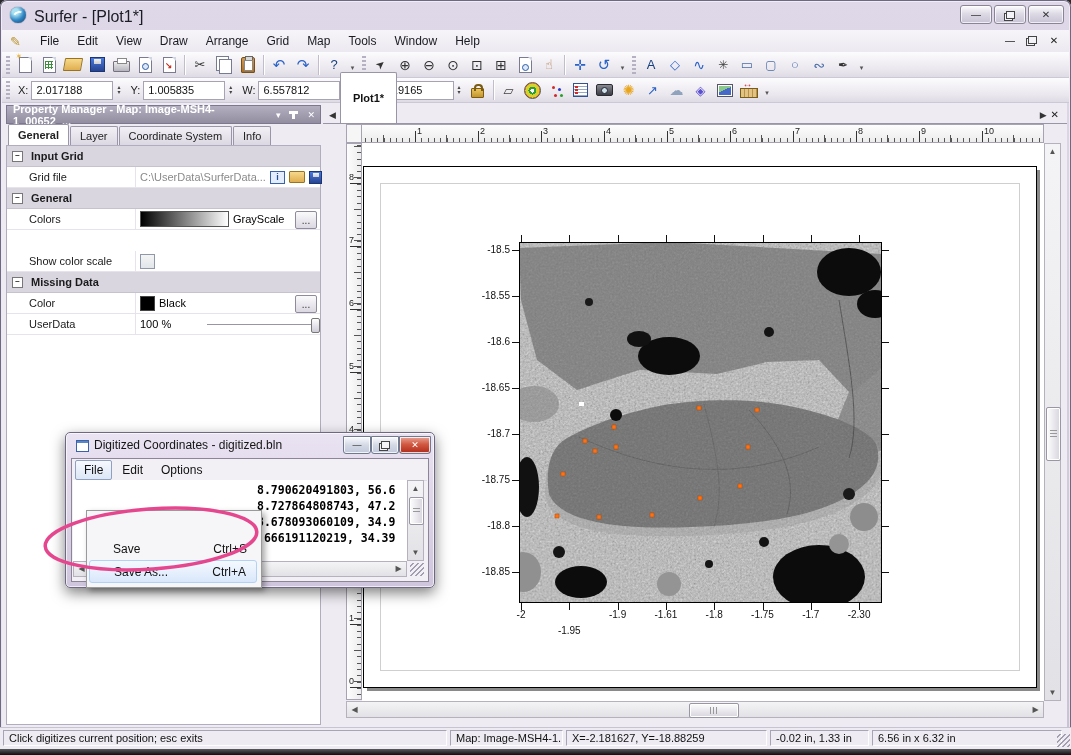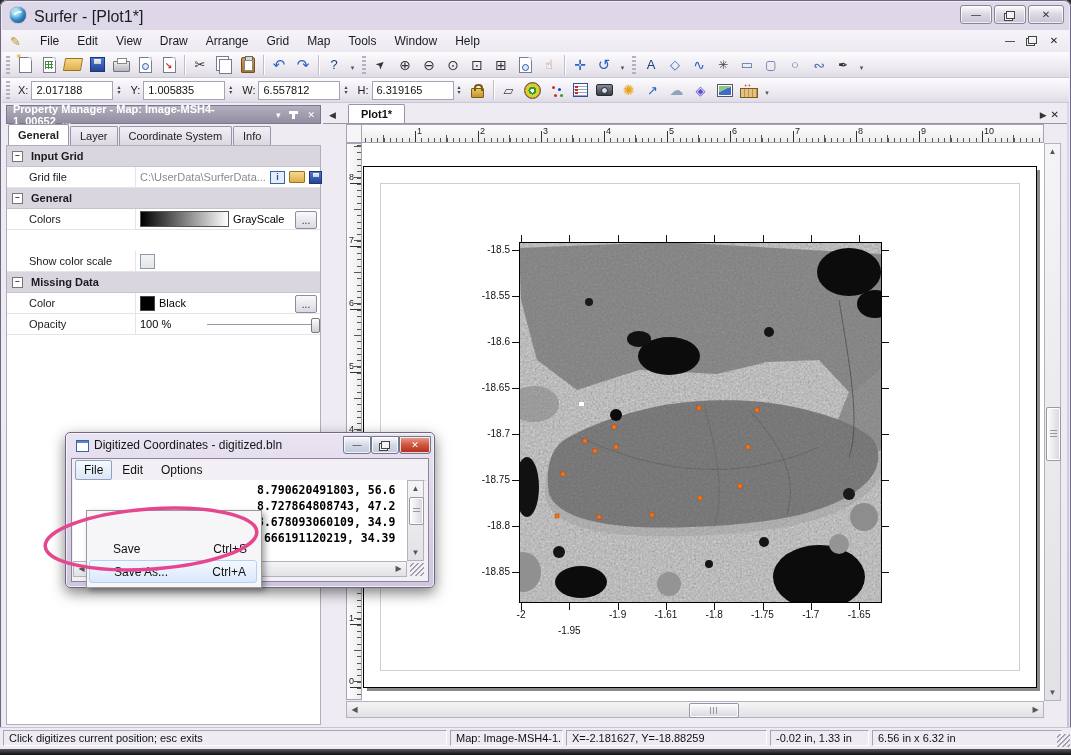--- a/index.html
+++ b/index.html
@@ -105,22 +105,22 @@
     font-size:10px;display:flex;align-items:center;justify-content:center;color:#333;border-radius:2px;}
   .swatch-grad{width:87px;height:14px;border:1px solid #555;background:linear-gradient(90deg,#000,#fff);}
   .swatch-black{width:13px;height:13px;border:1px solid #444;background:#000;}
   .pcheck{width:13px;height:13px;border:1px solid #8f98a8;background:linear-gradient(#f4f4f4,#e2e6ea);}
   .slider-track{position:absolute;left:200px;top:10px;width:110px;height:1px;background:#9a95a6;}
   .slider-thumb{position:absolute;left:304px;top:4px;width:7px;height:13px;border:1px solid #777;border-radius:2px;background:linear-gradient(#fdfdfd,#cfccd8);}
   
   #plot-region{left:323px;top:103px;width:744px;height:624px;background:#eeebf2;}
   #plot-tabbar{left:0;top:1px;width:744px;height:20px;display:flex;align-items:flex-end;border-bottom:1px solid #9a95a6;box-sizing:border-box;}
   .navarr{font-size:9px;color:#333;margin:0 4px 3px 6px;}
-  #plot-tab{height:18px;padding:0 12px;background:#fff;border:1px solid #9a95a6;border-bottom:none;border-radius:2px 2px 0 0;
-    font-size:11px;font-weight:bold;display:flex;align-items:center;color:#111;margin-left:8px;}
+  #plot-tab{height:18px;padding:16px 12px;background:#fff;border:1px solid #9a95a6;border-bottom:none;border-radius:2px 2px 0 0;
+    font-size:11px;font-weight:bold;display:flex;align-items:center;color:#111;}
   #tab-sp{flex:1;}
   #tab-close{font-size:10px;color:#222;margin:0 8px 3px 0;}
   .ruler{background:linear-gradient(#fdfdfd,#ececec);border:1px solid #a8a3b2;box-sizing:border-box;overflow:hidden;}
   #ruler-h{left:23px;top:21px;width:698px;height:19px;
     background-image:repeating-linear-gradient(90deg,#555 0 1px,transparent 1px 6.3px),repeating-linear-gradient(90deg,#555 0 1px,transparent 1px 31.5px),linear-gradient(#fdfdfd,#ececec);
     background-size:auto 4px,auto 7px,auto auto;background-position:left 5px bottom,left 5px bottom,0 0;background-repeat:repeat-x,repeat-x,repeat;}
   #ruler-v{left:23px;top:40px;width:16px;height:557px;
     background-image:repeating-linear-gradient(#555 0 1px,transparent 1px 6.3px),repeating-linear-gradient(#555 0 1px,transparent 1px 31.5px),linear-gradient(90deg,#fdfdfd,#ececec);
     background-size:4px auto,7px auto,auto auto;background-position:right 0 top 2px,right 0 top 2px,0 0;background-repeat:repeat-y,repeat-y,repeat;}
   #ruler-corner{left:23px;top:21px;width:16px;height:19px;background:#f6f6f6;border:1px solid #a8a3b2;box-sizing:border-box;z-index:2;}
@@ -474,21 +474,21 @@
         <span class="vline"></span>
         <span class="plabel">Color</span>
         <span class="pval">
             <span class="swatch-black"></span>
           <span>Black</span>
           </span>
         <span class="dots-btn">...</span>
       </div>
       <div class="prow" style="top:168px">
         <span class="vline"></span>
-        <span class="plabel">Opacity</span>
+        <span class="plabel">UserData</span>
         <span class="pval">
             <span>100 %</span>
           </span>
         <span class="slider-track"></span>
         <span class="slider-thumb"></span>
       </div>
     </div>
   </div>
 
   <div id="plot-region" class="abs">
@@ -653,21 +653,21 @@
         <div class="tick" style="left: 303.9px; top: 460px; width: 1px; height: 7px;"></div>
         <div class="axlabel" style="left: 334.2px; top: 466px; width: 36px; text-align: center;">-1.8</div>
         <div class="tick" style="left: 352.2px; top: 92px; width: 1px; height: 7px;"></div>
         <div class="tick" style="left: 352.2px; top: 460px; width: 1px; height: 7px;"></div>
         <div class="axlabel" style="left: 382.5px; top: 466px; width: 36px; text-align: center;">-1.75</div>
         <div class="tick" style="left: 400.5px; top: 92px; width: 1px; height: 7px;"></div>
         <div class="tick" style="left: 400.5px; top: 460px; width: 1px; height: 7px;"></div>
         <div class="axlabel" style="left: 430.8px; top: 466px; width: 36px; text-align: center;">-1.7</div>
         <div class="tick" style="left: 448.8px; top: 92px; width: 1px; height: 7px;"></div>
         <div class="tick" style="left: 448.8px; top: 460px; width: 1px; height: 7px;"></div>
-        <div class="axlabel" style="left: 479.1px; top: 466px; width: 36px; text-align: center;">-1.65</div>
+        <div class="axlabel" style="left: 479.1px; top: 466px; width: 36px; text-align: center;">-2.30</div>
         <div class="tick" style="left: 497.1px; top: 92px; width: 1px; height: 7px;"></div>
         <div class="tick" style="left: 497.1px; top: 460px; width: 1px; height: 7px;"></div>
       </div>
 
     <div id="vscroll" class="sbar abs">
       <span class="sb-arrow" style="top:0;left:0;">▲</span>
       <div id="vthumb" class="sb-thumb"></div>
       <span class="sb-arrow" style="bottom:0;left:0;">▼</span>
     </div>
     <div id="hscroll" class="sbar abs">

